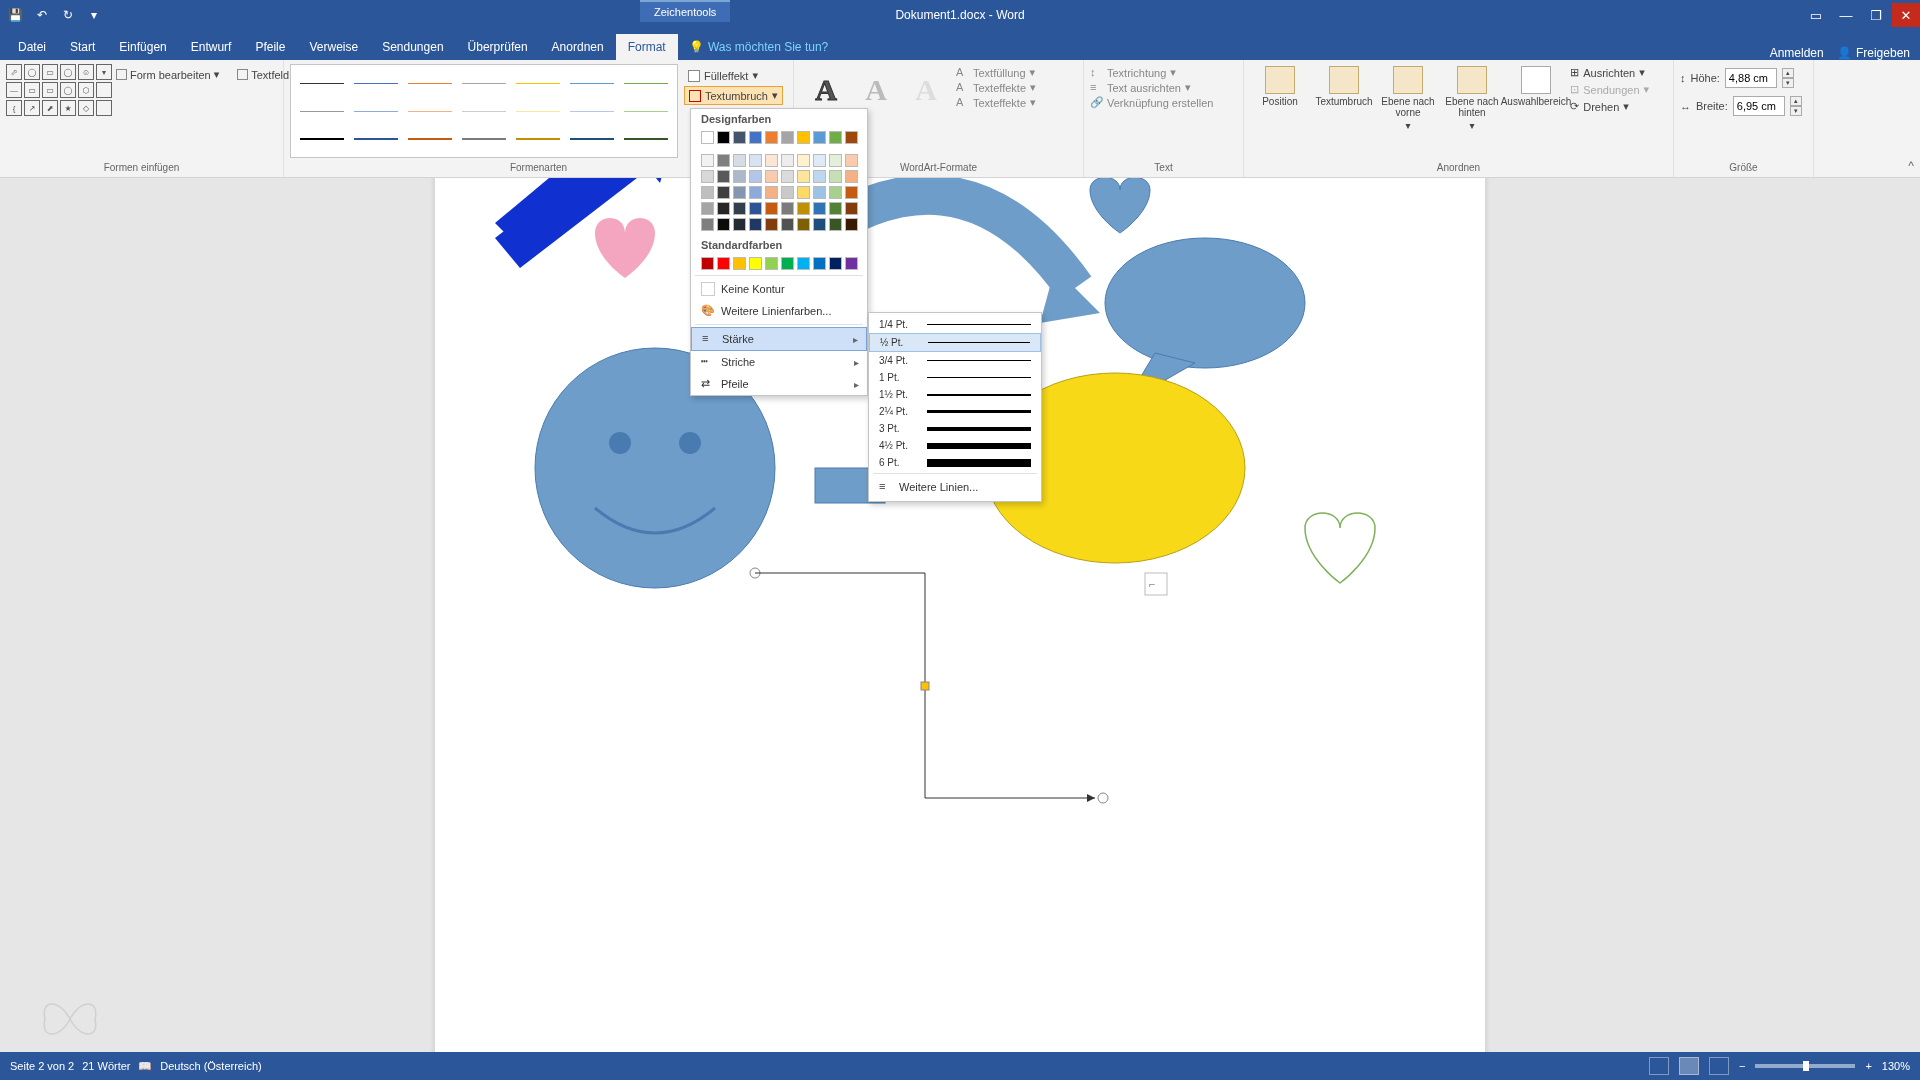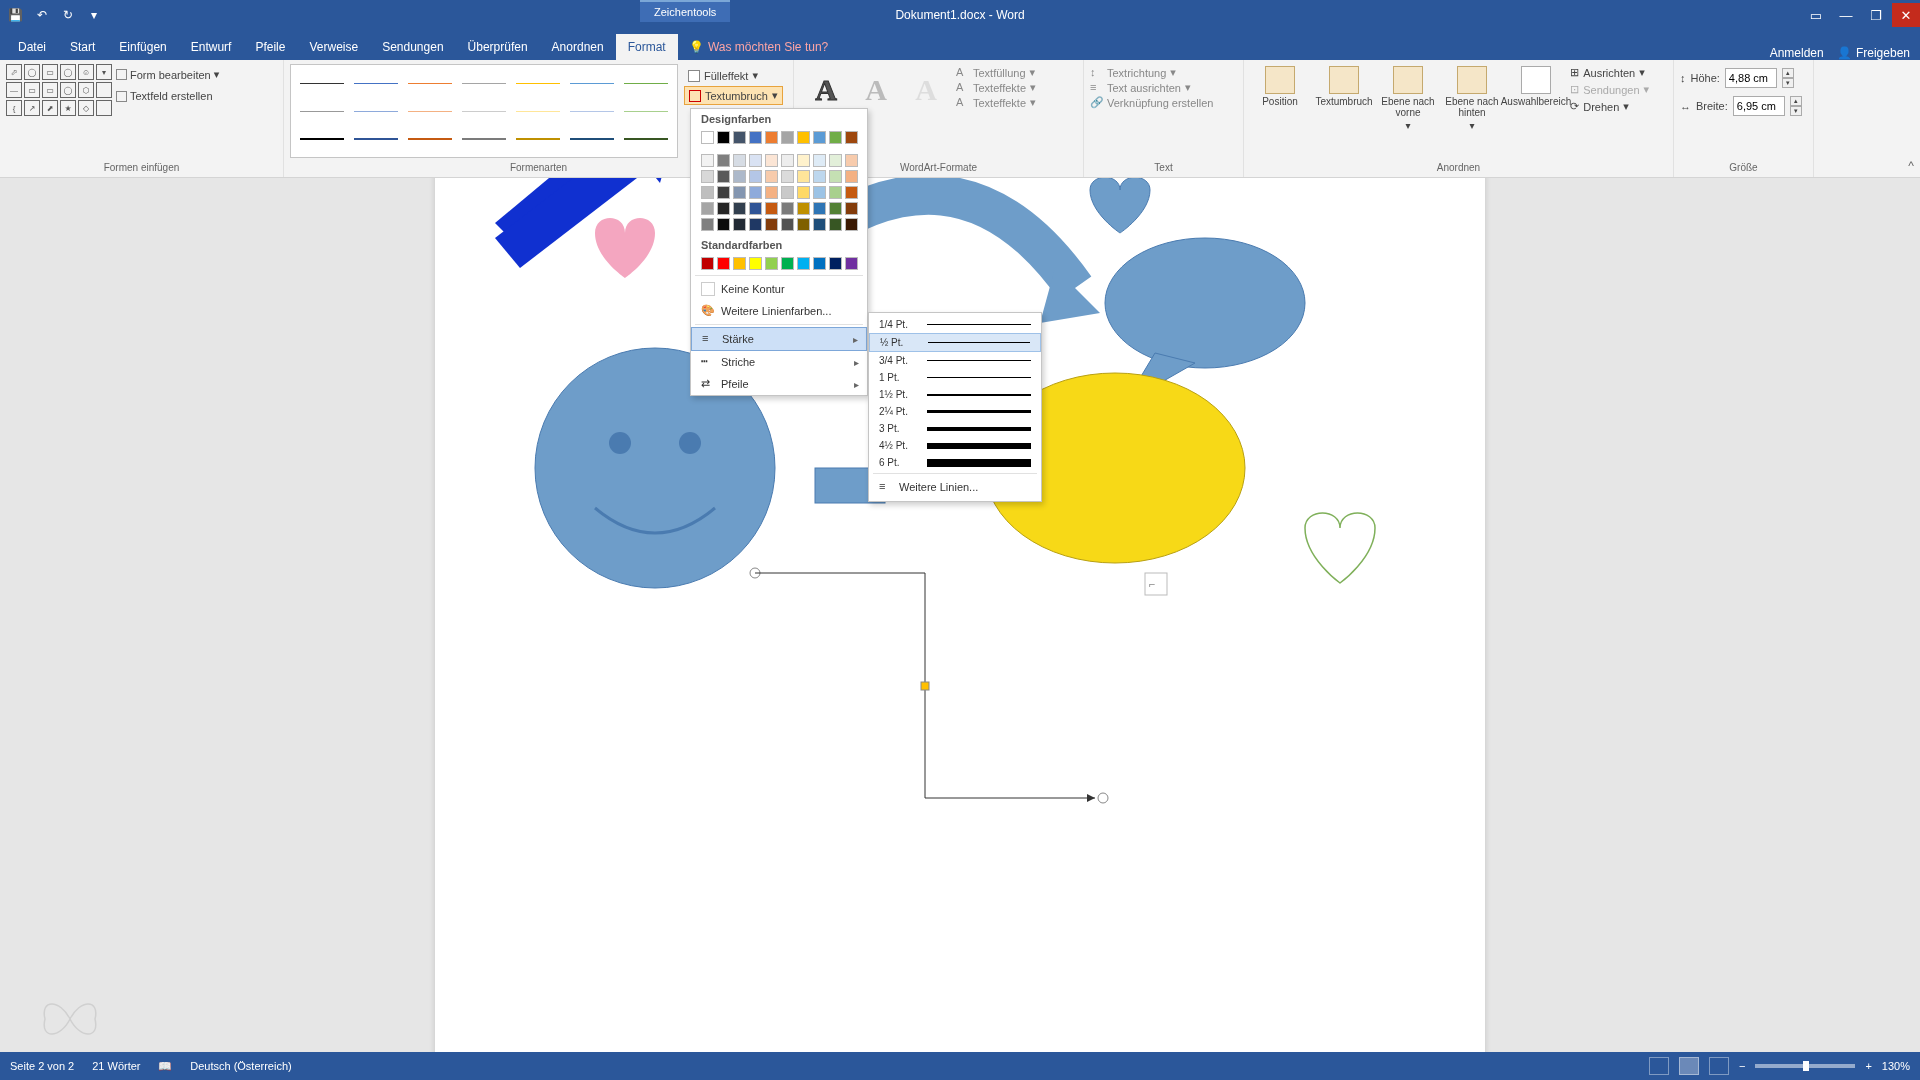--- a/index.html
+++ b/index.html
@@ -12,34 +12,34 @@
 .contextual-tab { position: absolute; left: 640px; top: 0; padding: 4px 14px; background: #3e6db5; font-size: 11px; border-top: 2px solid #7ba7d7; }
 .doc-title { position: absolute; left: 50%; transform: translateX(-50%); font-size: 12px; }
 .win-controls { position: absolute; right: 0; display: flex; gap: 2px; align-items: center; }
 .win-btn { width: 28px; height: 24px; display: flex; align-items: center; justify-content: center; cursor: pointer; font-size: 13px; }
 .win-btn.close { background: #c42b1c; }
 
 
 .tab-strip { height: 30px; background: #2b579a; display: flex; align-items: flex-end; padding-left: 6px; font-size: 12px; color: #fff; position: relative; }
 .tab { padding: 6px 12px; cursor: pointer; }
 .tab.active { background: #f3f3f3; color: #2b579a; }
-.tab.search { color: #fca5a5; }
+.tab.search { color: #7dd3fc; }
 .tab-right { position: absolute; right: 10px; display: flex; gap: 14px; align-items: center; font-size: 12px; }
 
 
 .ribbon { height: 118px; background: #f3f3f3; border-bottom: 1px solid #d4d4d4; display: flex; position: relative; }
 .ribbon-group { border-right: 1px solid #e1e1e1; padding: 4px 6px 2px 6px; display: flex; flex-direction: column; justify-content: space-between; }
 .ribbon-group-label { font-size: 10px; color: #666; text-align: center; padding-bottom: 2px; }
 .ribbon-content { display: flex; gap: 4px; align-items: flex-start; flex: 1; }
 
 
 .shapes-mini { display: grid; grid-template-columns: repeat(6, 16px); grid-template-rows: repeat(3, 16px); gap: 2px; }
 .shapes-mini div { border: 1px solid #666; font-size: 8px; display:flex; align-items:center; justify-content:center; color:#555;}
 
-.form-edit-col { display:flex; flex-direction:column; gap:9px; font-size:11px; color:#444; padding-top:4px;}
+.form-edit-col { display:flex; flex-direction:row; gap:18px; font-size:11px; color:#444; padding-top:4px;}
 .form-edit-col div { display:flex; align-items:center; gap:3px; white-space: nowrap; }
 .dim-icon { display:inline-block; width:11px; height:11px; border:1px solid #888; }
 
 
 .line-gallery { display: grid; grid-template-columns: repeat(7, 54px); grid-template-rows: repeat(3, 28px); gap: 0; border: 1px solid #c5c5c5; padding: 4px; background:#fff; }
 .line-gallery div { display:flex; align-items:center; justify-content:center; }
 .line-gallery .ln { width: 44px; height: 0; border-top: 1px solid; }
 
 
 .fill-col { display:flex; flex-direction:column; gap:2px; font-size:11px; color:#444; padding:3px 2px;}
@@ -88,21 +88,21 @@
 .wt-label { width:40px; font-size:10px; text-align:left; }
 .wt-line { flex:1; background:#000; }
 
 
 .canvas-wrap { position:absolute; left:0; top:178px; right:0; bottom:28px; background:#e6e6e6; display:flex; justify-content:center; overflow:hidden; }
 .page { width:1050px; background:#fff; margin-top:-20px; position:relative; box-shadow:0 0 6px rgba(0,0,0,.15); height:950px;}
 svg.shapes { position:absolute; left:0; top:0; width:100%; height:100%; }
 
 
 .status-bar { position:absolute; bottom:0; left:0; right:0; height:28px; background:#2b579a; color:#fff; font-size:11px; display:flex; align-items:center; padding:0 10px; justify-content:space-between;}
-.status-left { display:flex; gap:18px; align-items:center; }
+.status-left { display:flex; gap:8px; align-items:center; }
 .status-right { display:flex; gap:10px; align-items:center; }
 .view-btn { width:20px; height:18px; border:1px solid rgba(255,255,255,.4); cursor:pointer; }
 .zoom-slider { width:100px; height:4px; background:rgba(255,255,255,.5); position:relative; }
 .zoom-slider::after { content:''; position:absolute; left:48px; top:-3px; width:6px; height:10px; background:#fff; }
 
 .collapse-ribbon { position:absolute; right:6px; bottom:4px; font-size:12px; color:#666; cursor:pointer; }
 
 .butterfly { position:absolute; left:40px; bottom:36px; width:60px; height:50px; }
 </style>
 </head>

